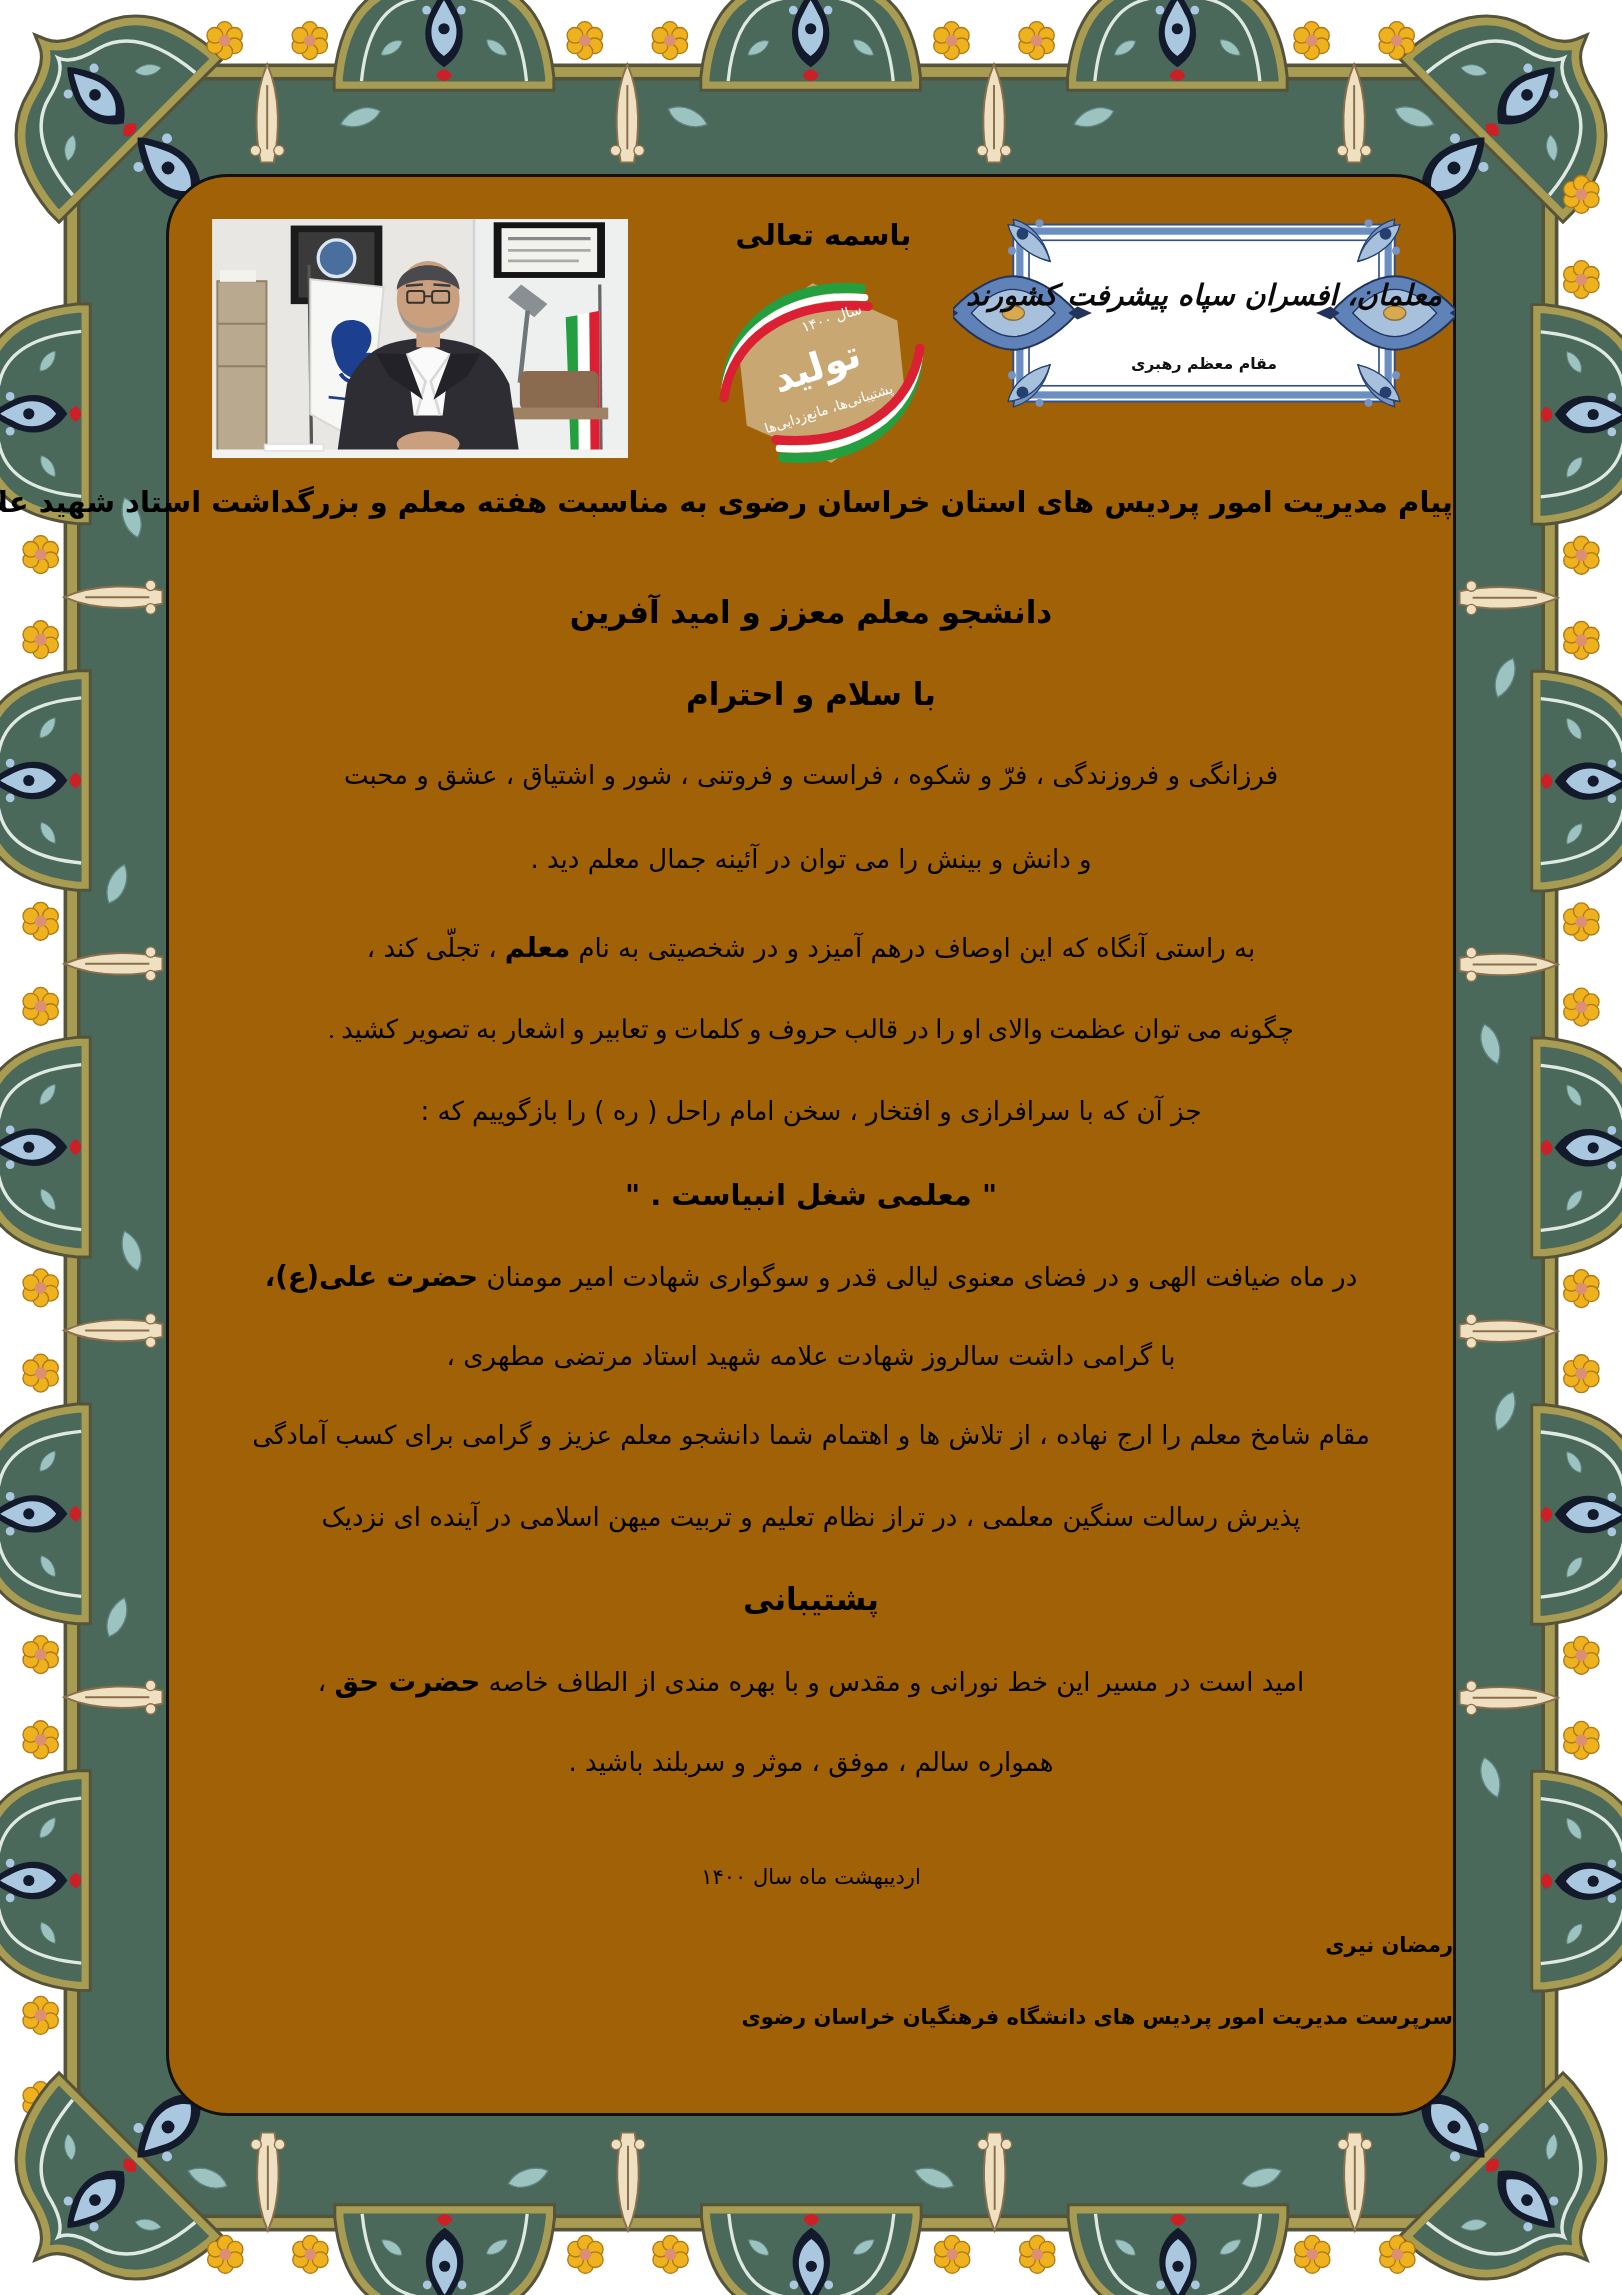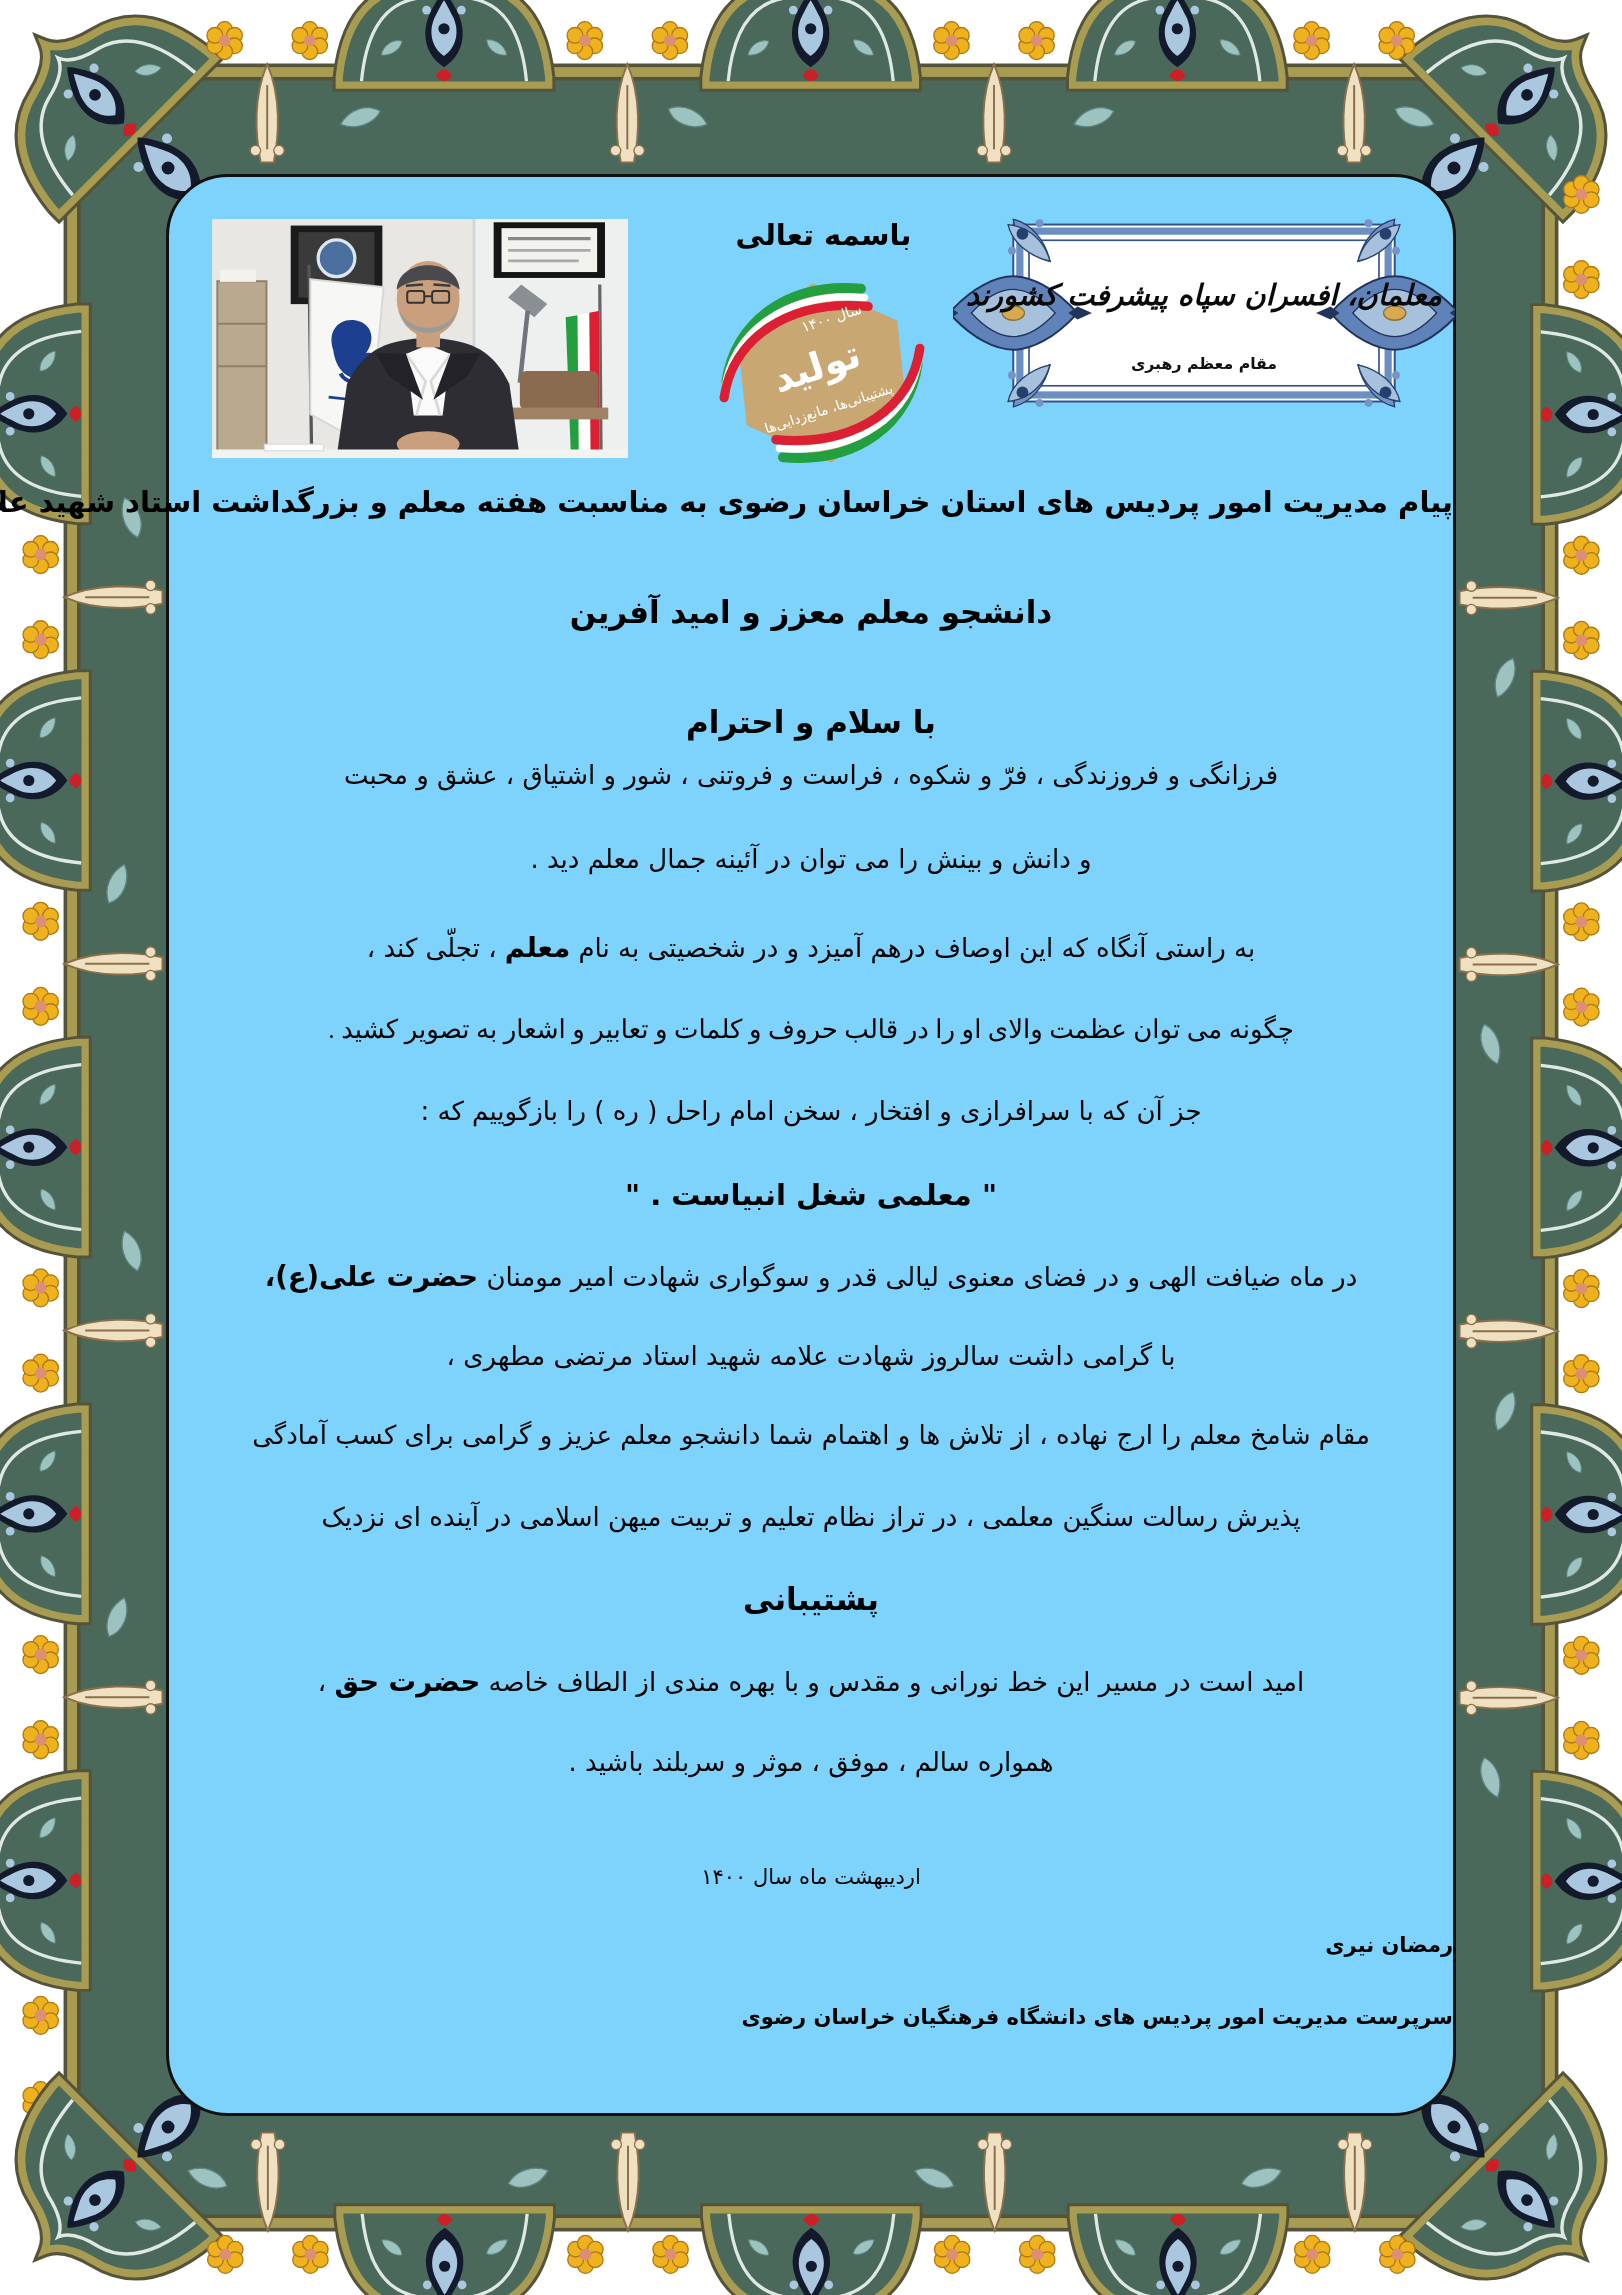--- a/index.html
+++ b/index.html
@@ -3,21 +3,21 @@
 <meta charset="utf-8">
 <style>
   html,body{margin:0;padding:0;}
   body{
     width:1622px;height:2295px;position:relative;background:#ffffff;
     font-family:"DejaVu Sans",sans-serif;overflow:hidden;
   }
   #border-layer{position:absolute;left:0;top:0;width:1622px;height:2295px;z-index:1;}
   #content-panel{
     position:absolute;left:166px;top:174px;width:1284px;height:1936px;
-    background:#7dd3fc;border:3.3px solid #111;border-radius:62px;z-index:2;
+    background:#a16207;border:3.3px solid #111;border-radius:62px;z-index:2;
     direction:rtl;
   }
   .abs{position:absolute;}
   #photo-box{left:43px;top:42px;width:416px;height:239px;}
   #bismillah{left:530px;top:41px;width:249px;text-align:center;font-weight:bold;font-size:29px;color:#000;}
   #year-logo{left:545px;top:98px;width:216px;height:196px;}
   #quote-box{left:784px;top:19.6px;width:502px;height:236px;}
   #main-title{
     left:0;top:308px;width:100%;text-align:center;font-weight:bold;font-size:29px;
     white-space:nowrap;color:#000;letter-spacing:-0.7px;
@@ -262,21 +262,21 @@
       <use href="#qside" transform="translate(92,177) rotate(90)"></use>
       <use href="#qside" transform="translate(674,177) rotate(90)"></use>
       <text x="383" y="165" text-anchor="middle" font-size="44" font-style="italic" font-weight="bold" fill="#0a0a0a">معلمان، افسران سپاه پیشرفت کشورند</text>
       <text x="383" y="262" text-anchor="middle" font-size="24" font-weight="bold" fill="#111">مقام معظم رهبری</text>
     </svg>
   </div>
 
   <div class="abs" id="main-title">پیام مدیریت امور پردیس های استان خراسان رضوی به مناسبت هفته معلم و بزرگداشت استاد شهید علامه مرتضی مطهری</div>
 
   <div class="abs sal" style="top:417px;">دانشجو معلم معزز و امید آفرین</div>
-  <div class="abs sal" style="top:499px;margin-top:28px;">با سلام و احترام</div>
+  <div class="abs sal" style="top:499px;">با سلام و احترام</div>
 
   <div class="abs bl" style="top:582px;"><span>فرزانگی و فروزندگی ، فرّ و شکوه ، فراست و فروتنی ، شور و اشتیاق ، عشق و محبت</span></div>
   <div class="abs bl" style="top:666px;"><span>و دانش و بینش را  می توان در آئینه جمال معلم دید .</span></div>
   <div class="abs bl" style="top:753px;"><span>به راستی آنگاه که این اوصاف درهم آمیزد و در شخصیتی به نام </span><b>معلم</b><span> ، تجلّی کند ،</span></div>
   <div class="abs bl" style="top:836px;font-family:Liberation Serif, serif;"><span>چگونه می توان عظمت والای او را در قالب حروف و کلمات و تعابیر و اشعار به تصویر کشید .</span></div>
   <div class="abs bl" style="top:918px;"><span>جز آن که با سرافرازی و افتخار ، سخن امام راحل ( ره ) را بازگوییم که :</span></div>
   <div class="abs bl quote" style="top:1000px;"><span>" معلمی شغل انبیاست . "</span></div>
   <div class="abs bl" style="top:1082px;"><span>در ماه ضیافت الهی و در فضای معنوی لیالی قدر و سوگواری شهادت امیر مومنان </span><b>حضرت علی(ع)،</b><span></span></div>
   <div class="abs bl" style="top:1163px;"><span>با گرامی داشت سالروز شهادت علامه شهید استاد مرتضی مطهری ،</span></div>
   <div class="abs bl" style="top:1242px;"><span>مقام شامخ معلم را ارج نهاده ، از تلاش ها و اهتمام شما دانشجو معلم عزیز و گرامی برای کسب آمادگی</span></div>

